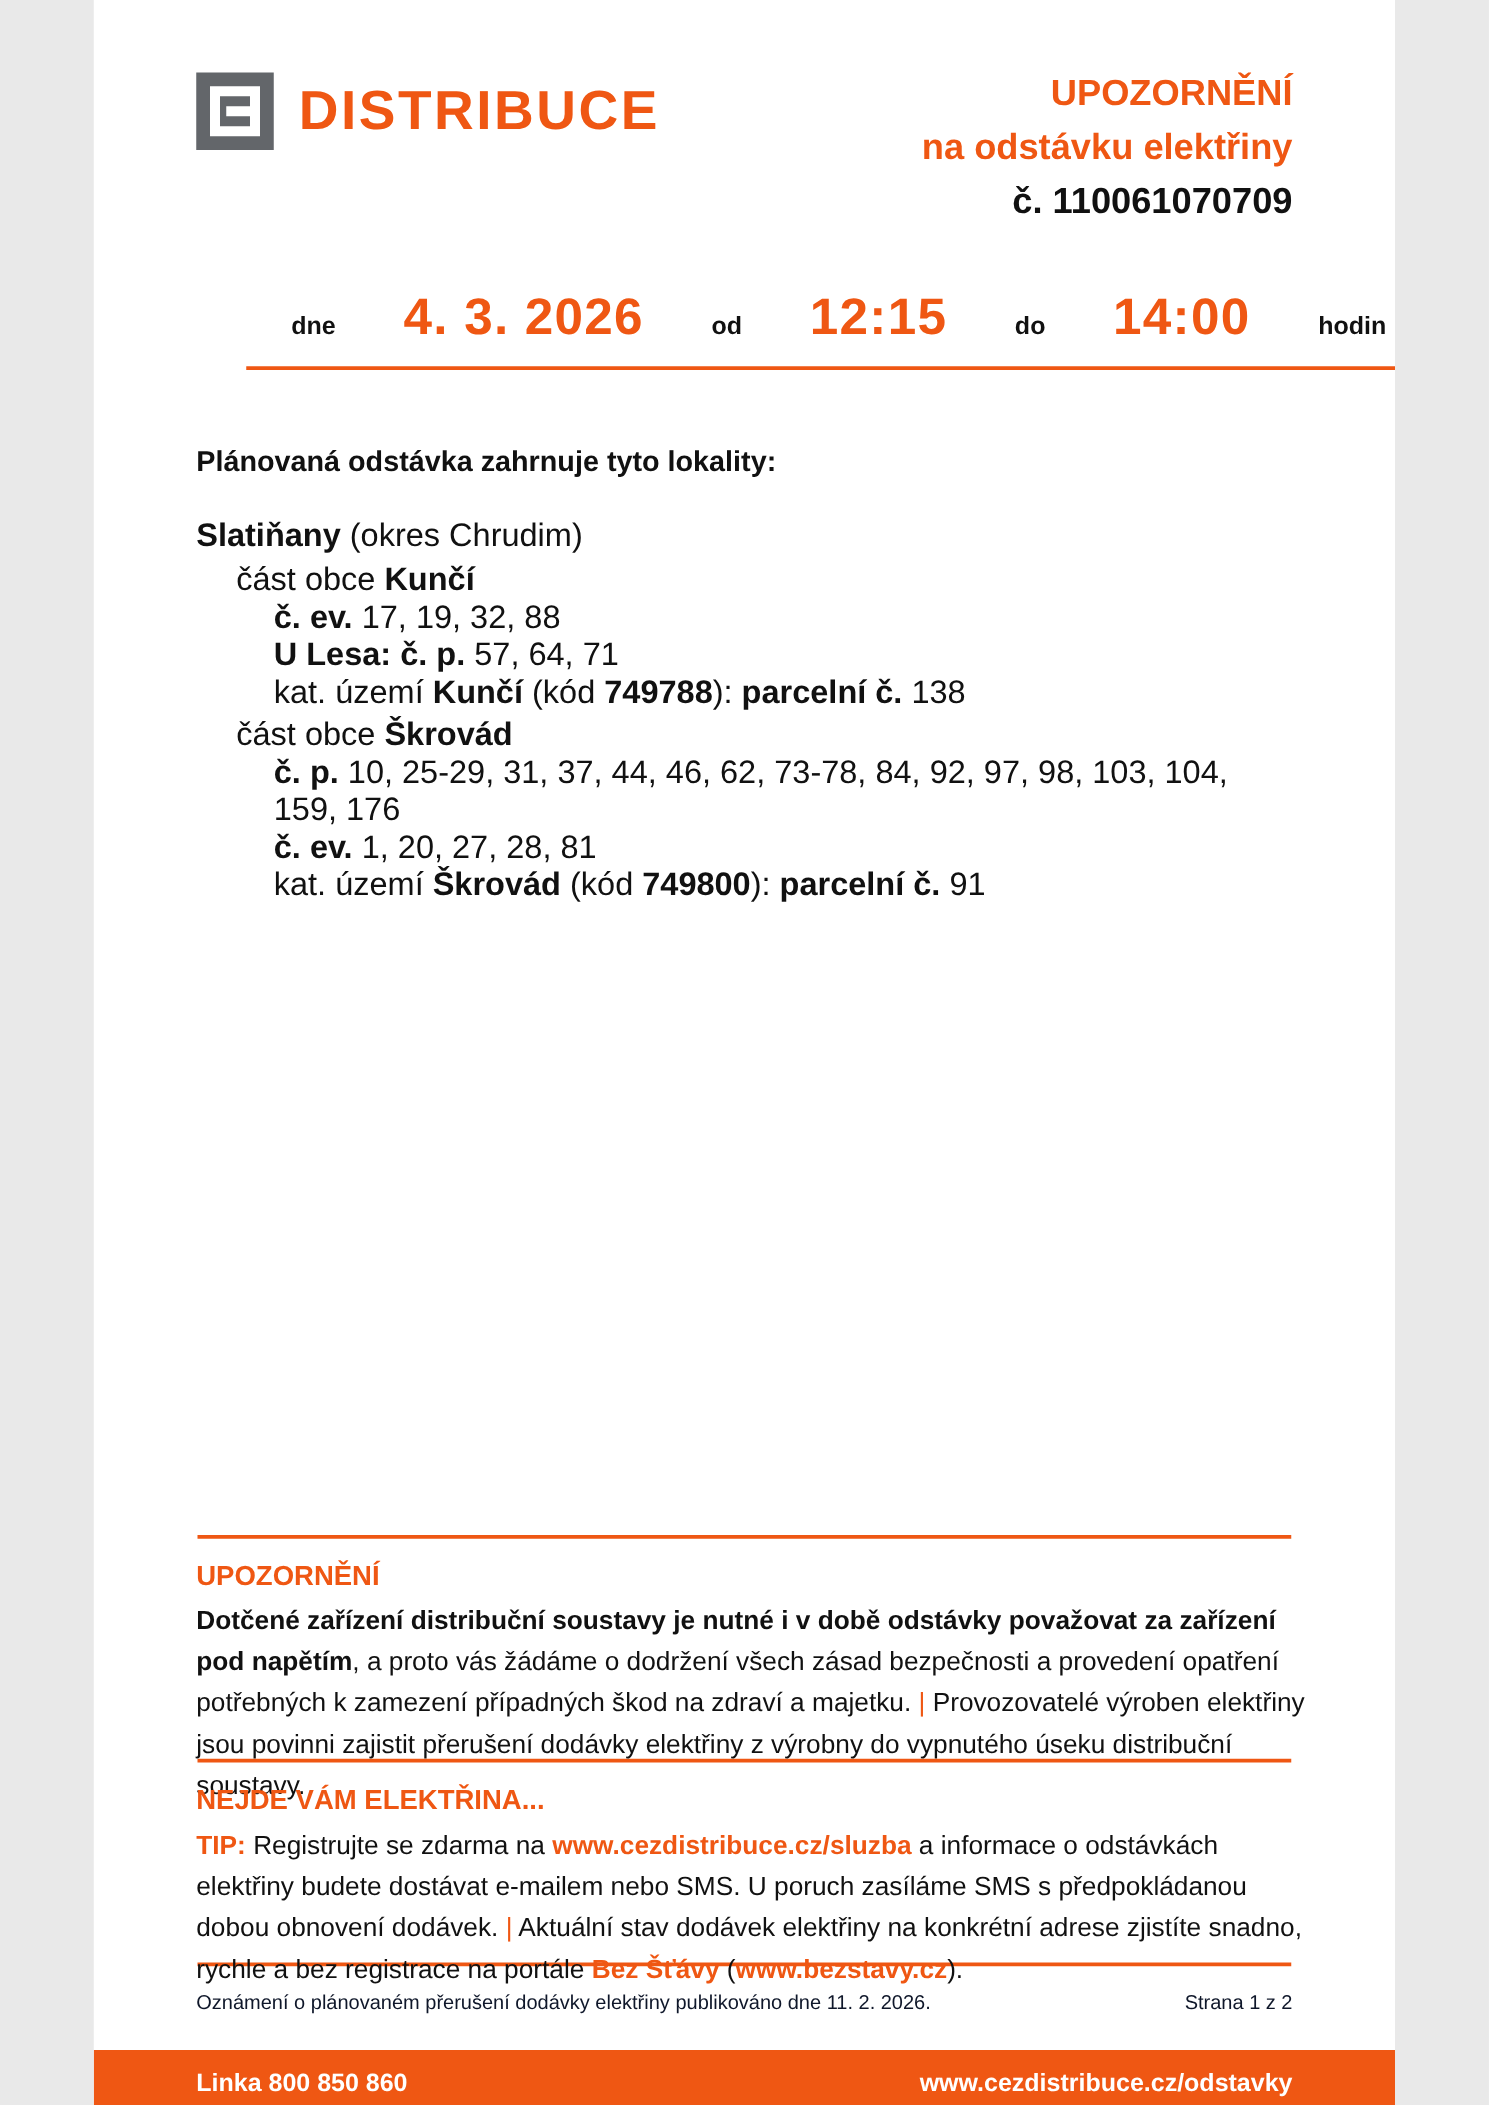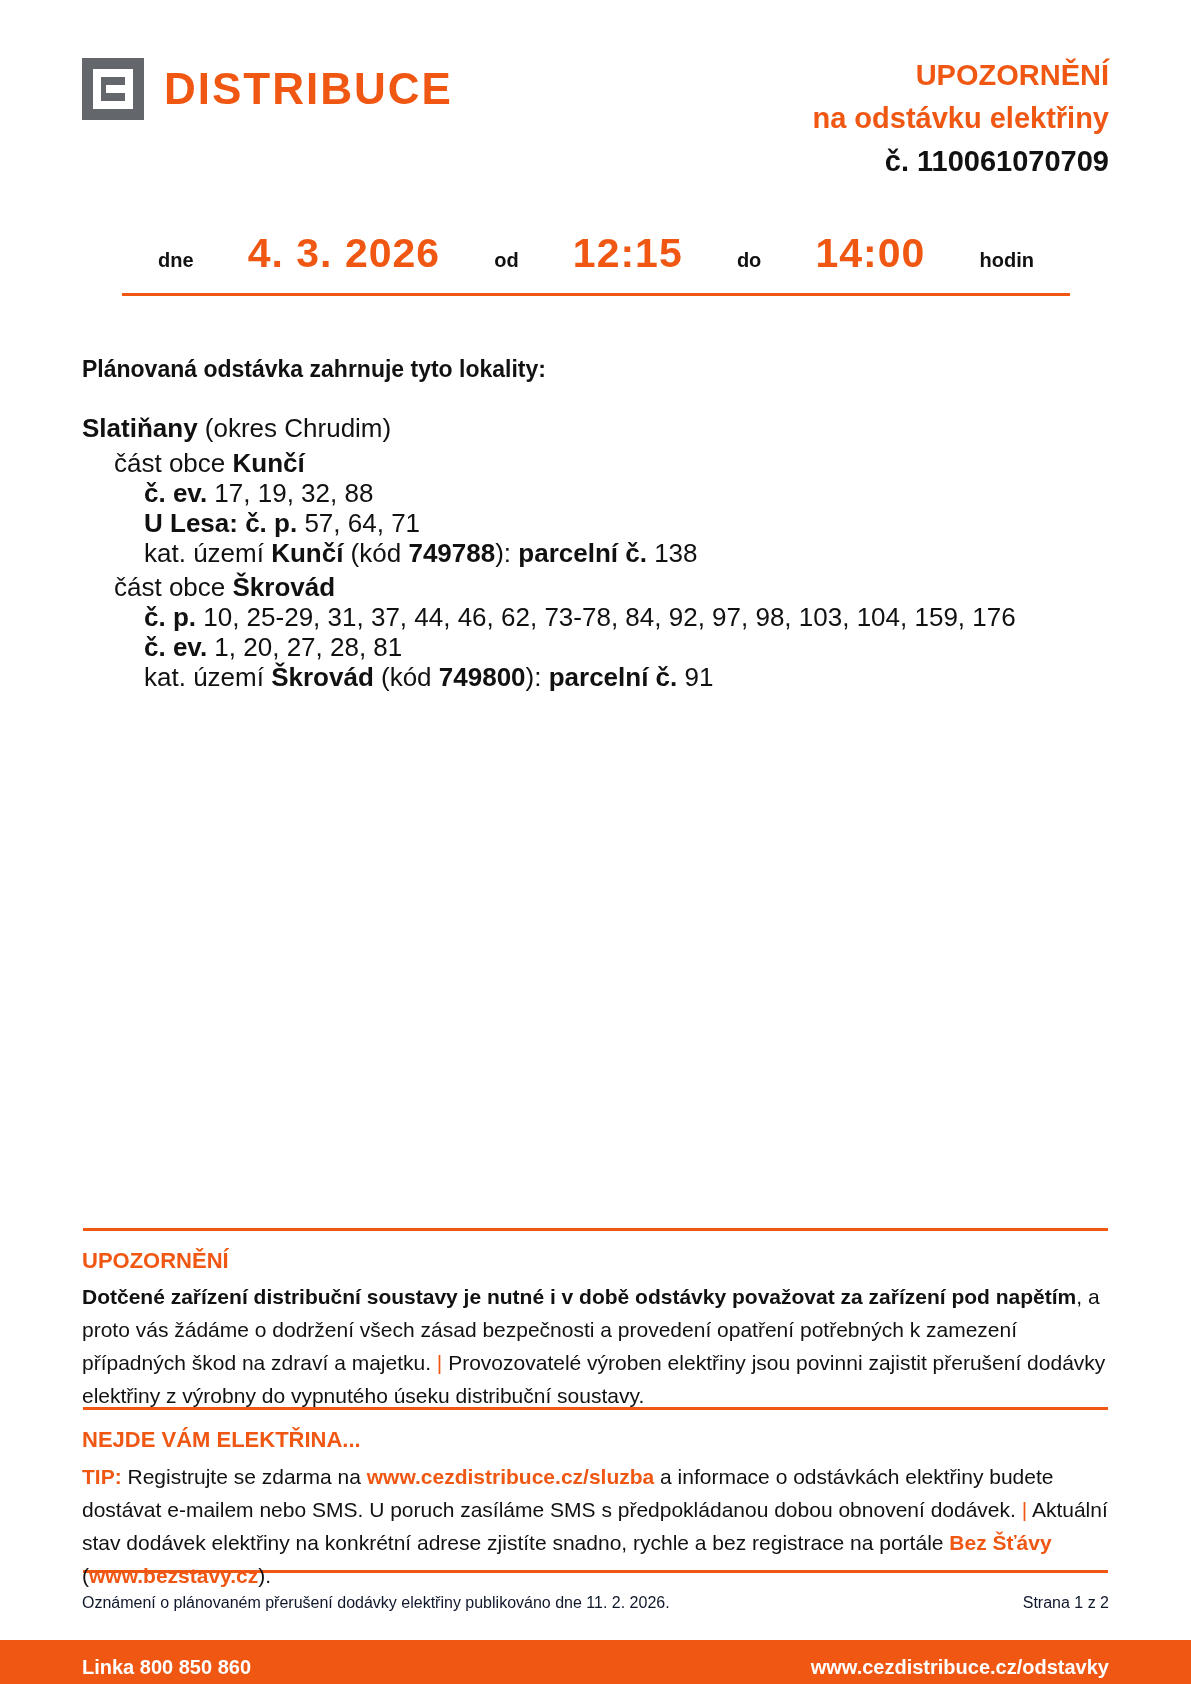--- a/index.html
+++ b/index.html
@@ -4,21 +4,21 @@
 <style>
   :root{
     --accent:#EF5713;
     --logo-gray:#63666A;
     --ink:#111111;
   }
   *{margin:0;padding:0;box-sizing:border-box;}
   html,body{background:#e9e9e9;}
   .page{
     position:relative;
-    width:1191px;
+    width:1041px;
     height:1684px;
     margin:0 auto;
     background:#ffffff;
     font-family:"Liberation Sans", sans-serif;
     color:var(--ink);
     overflow:hidden;
   }
   .b{font-weight:700;}
   .accent{color:var(--accent);}
 

